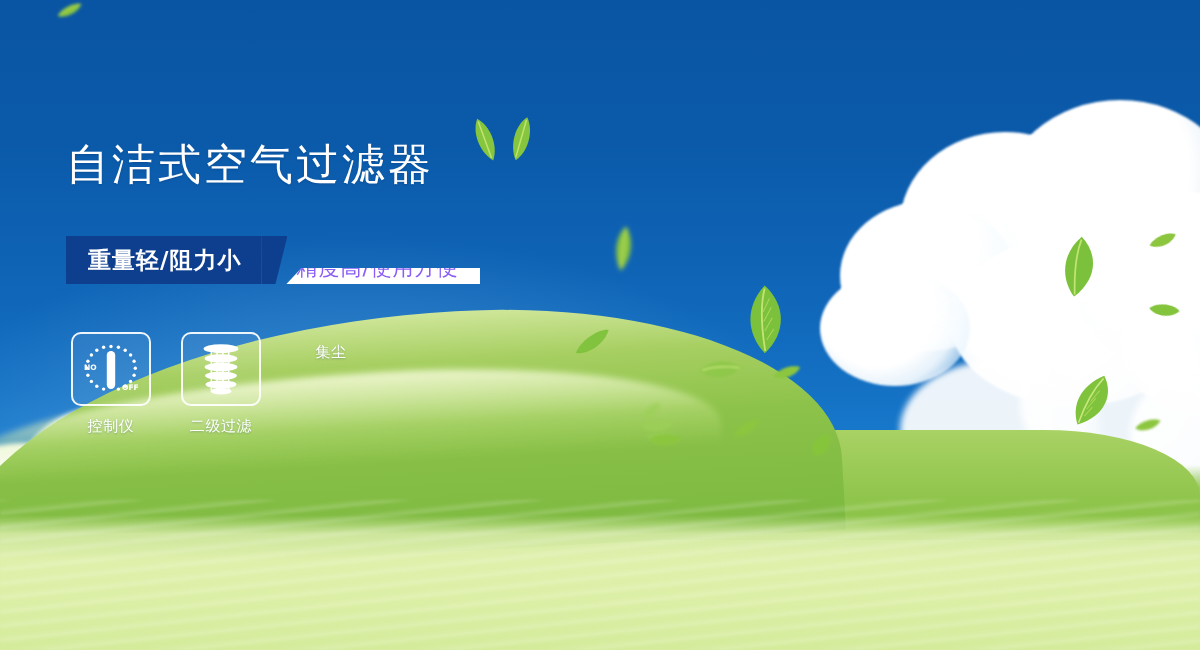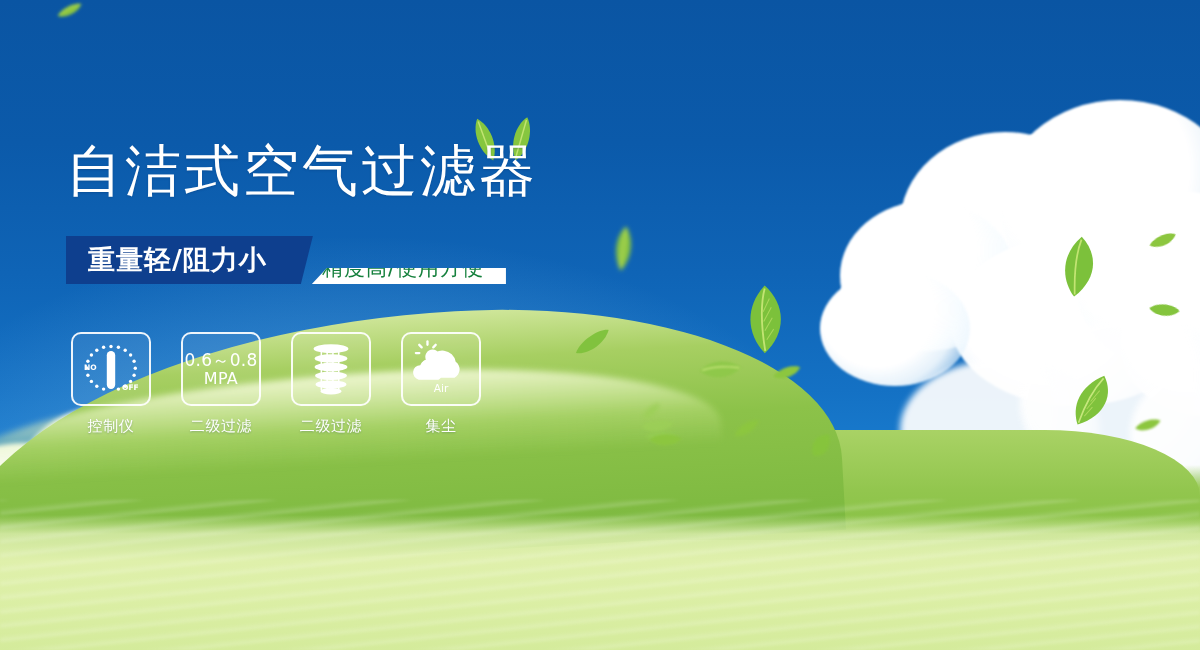--- a/index.html
+++ b/index.html
@@ -123,49 +123,49 @@
 
   
   .leaf{position:absolute;pointer-events:none;}
   .leaf svg{display:block;width:100%;height:100%;}
 
   
   #content{position:absolute;left:0;top:0;width:1200px;height:650px;}
 
   #page-title{
     position:absolute;left:66px;top:143px;
-    font-size:56px;line-height:1;letter-spacing:3px;
+    font-size:43px;line-height:1;letter-spacing:3px;
     color:#ffffff;font-weight:300;
     font-family:"DejaVu Sans","Liberation Sans",sans-serif;
     text-shadow:0 1px 2px rgba(0,40,90,.25);
     white-space:nowrap;
   }
 
   #subtitle-bar{
     position:absolute;left:66px;top:236px;
     height:48px;display:flex;align-items:stretch;
   }
   #subtitle-left{
     background:#0e3f8e;
     display:flex;align-items:center;
     padding:0 20px 0 22px;
-    color:#ffffff;font-size:27px;letter-spacing:1px;
+    color:#ffffff;font-size:23px;letter-spacing:1px;
     font-family:"DejaVu Sans","Liberation Sans",sans-serif;
     font-weight:700;
   }
   #subtitle-wedge{
     width:26px;background:#0e3f8e;
     clip-path:polygon(0 0,100% 0,54% 100%,0 100%);
     margin-right:-1px;
   }
   #subtitle-right{
     background:#ffffff;
     display:flex;align-items:center;
     padding:0 22px 16px 10px;
-    color:#15803d;font-size:21px;letter-spacing:1px;
+    color:#8b5cf6;font-size:21px;letter-spacing:1px;
     font-family:"DejaVu Sans","Liberation Sans",sans-serif;
     font-weight:400;
     clip-path:polygon(15px 0,100% 0,100% 100%,0 100%);
     margin-top:32px;
   }
 
   
   #features{
     position:absolute;left:66px;top:332px;
     display:flex;gap:20px;align-items:flex-start;
@@ -394,29 +394,20 @@
               </g>
               <rect x="27.8" y="13" width="8.4" height="38" rx="4.2" fill="#ffffff"></rect>
               <text x="5" y="31.5" font-family="DejaVu Sans, sans-serif" font-size="7.5" fill="#ffffff" font-weight="bold">NO</text>
               <text x="43" y="52" font-family="DejaVu Sans, sans-serif" font-size="7.5" fill="#ffffff" font-weight="bold">OFF</text>
             </svg>
           </div>
         </div>
         <div class="feature-label">控制仪</div>
       </div>
 
-      <div class="feature">
-        <div class="feature-box">
-          <div class="feature-text">
-            <span>0.6～0.8</span>
-            <span class="small">MPA</span>
-          </div>
-        </div>
-        <div class="feature-label">二级过滤</div>
-      </div>
 
       <div class="feature">
         <div class="feature-box">
           <div class="feature-icon" style="width:52px;height:56px;">
             <svg viewBox="0 0 52 58">
               <g fill="none" stroke="#ffffff" stroke-width="1.6">
                 <line x1="16" y1="7" x2="16" y2="51"></line>
                   <line x1="22" y1="6" x2="22" y2="52"></line>
                 <line x1="28" y1="6" x2="28" y2="52"></line>
                   <line x1="34" y1="7" x2="34" y2="51"></line>
@@ -430,38 +421,20 @@
                 <ellipse cx="26" cy="52" rx="11" ry="3.4"></ellipse>
               </g>
             </svg>
           </div>
         </div>
         <div class="feature-label">二级过滤</div>
       </div>
 
 
       <div class="feature">
-        <div class="feature-box">
-          <div class="feature-icon" style="width:62px;height:58px;">
-            <svg viewBox="0 0 64 60">
-              <g fill="#ffffff">
-                <path d="M18 12 a7.5 7.5 0 1 1 -0.1 0.1 Z"></path>
-              </g>
-              <g stroke="#ffffff" stroke-width="2.4" fill="none" stroke-linecap="round">
-                <line x1="18" y1="1.5" x2="18" y2="5"></line>
-                <line x1="9.5" y1="5" x2="12" y2="7.6"></line>
-                <line x1="26.5" y1="5" x2="24" y2="7.6"></line>
-                <line x1="6" y1="13.5" x2="9.6" y2="13.5"></line>
-              </g>
-              <path d="M19 39 a10 10 0 0 1 1.6 -19.8 a14 14 0 0 1 26.6 3.4 a9.6 9.6 0 0 1 -1.2 16.4 Z" fill="#ffffff"></path>
-              <path d="M9 41 a7.6 7.6 0 0 1 1.5 -15 a10.5 10.5 0 0 1 19.8 2.4 a7.4 7.4 0 0 1 -1 12.6 Z" fill="#ffffff"></path>
-              <text x="32" y="54" text-anchor="middle" font-family="DejaVu Sans, sans-serif" font-size="11" fill="#ffffff">Air</text>
-            </svg>
-          </div>
-        </div>
         <div class="feature-label">集尘</div>
       </div>
 
     </div>
   </div>
 
   <div class="leaf" style="left:572px;top:332px;width:42px;height:22px;transform:rotate(-24deg);opacity:.95;">
     <svg viewBox="0 0 60 26">
         <path d="M2 16 C16 2,46 -2,58 5 C44 22,14 25,2 16 Z" fill="#7fc23c"></path>
       </svg>

